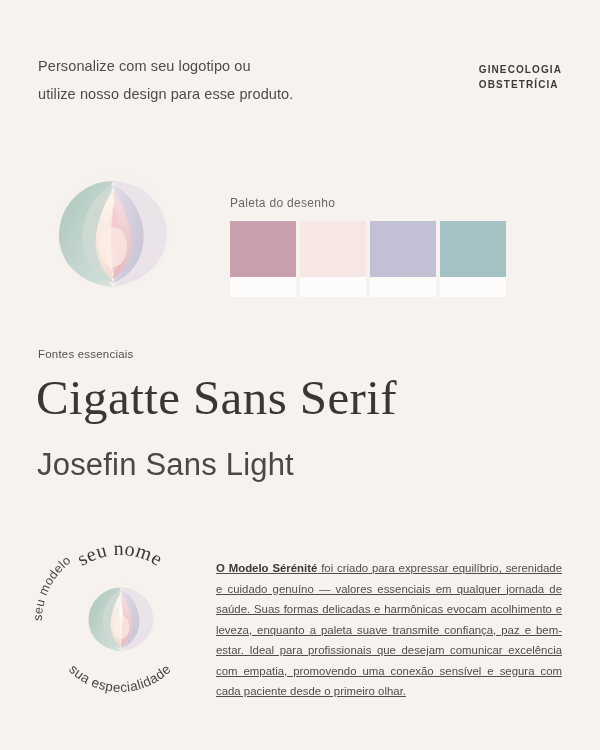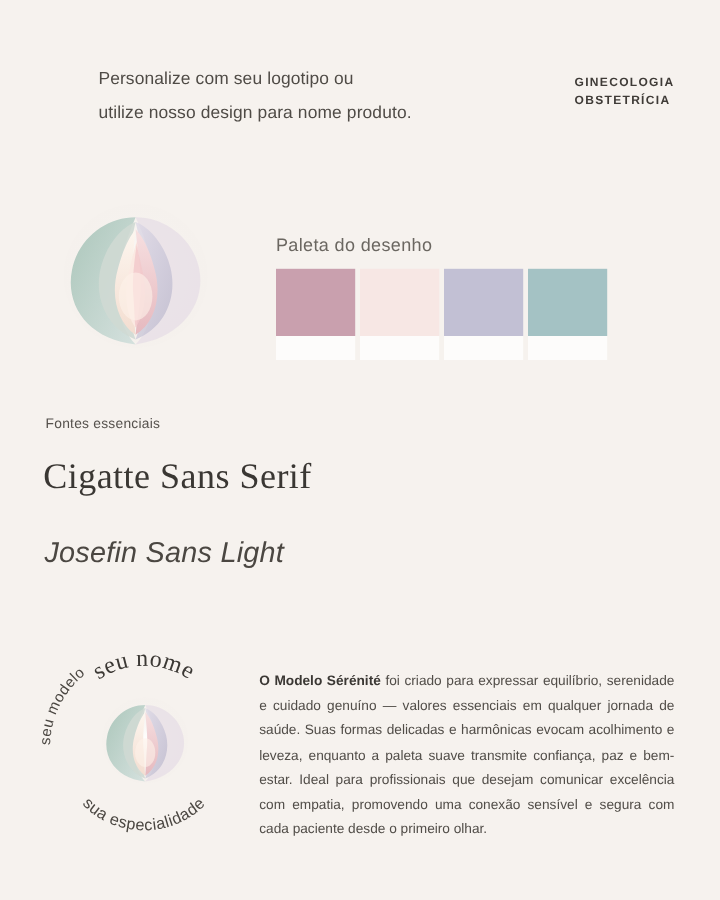--- a/index.html
+++ b/index.html
@@ -33,21 +33,21 @@
     align-items: flex-start;
   }
   .header-left {
     font-size: 14.5px;
     line-height: 28px;
     color: #4f4b46;
     font-weight: 300;
     letter-spacing: .1px;
     max-width: 330px;
   }
-  .header-left div { white-space: nowrap; margin-left: 44px; }
+  .header-left div { white-space: nowrap; }
   .header-right {
     font-size: 10px;
     letter-spacing: 1.1px;
     font-weight: 700;
     color: #3f3b37;
     line-height: 15px;
     padding-top: 10px;
   }
 
   
@@ -59,21 +59,21 @@
     height: 150px;
   }
 
   
   .palette-wrap {
     position: absolute;
     left: 230px;
     top: 196px;
   }
   .palette-label {
-    font-size: 15px;
+    font-size: 12px;
     color: #6b6761;
     letter-spacing: .3px;
     margin-bottom: 11px;
     font-weight: 400;
   }
   .swatches {
     display: flex;
     gap: 4px;
   }
   .swatch {
@@ -92,37 +92,36 @@
     top: 348px;
     font-size: 11.5px;
     color: #55514c;
     letter-spacing: .2px;
   }
   .font-display {
     position: absolute;
     left: 36px;
     top: 372px;
     font-family: "Liberation Serif", serif;
-    font-size: 30px;
+    font-size: 49px;
     font-weight: 300;
     color: #3a3733;
     letter-spacing: .4px;
     line-height: 52px;
     white-space: nowrap;
   }
   .font-secondary {
     position: absolute;
     left: 37px;
     top: 447px;
-    font-size: 24px;
+    font-size: 31px;
     font-weight: 300;
     color: #4b4742;
     letter-spacing: .2px;
     white-space: nowrap;
-    font-style: italic;
   }
 
   
   .badge {
     position: absolute;
     left: 30px;
     top: 528px;
     width: 180px;
     height: 180px;
   }
@@ -139,32 +138,33 @@
   .description {
     position: absolute;
     left: 216px;
     top: 558px;
     width: 346px;
     font-size: 11.4px;
     line-height: 20.5px;
     color: #514d48;
     text-align: justify;
     font-weight: 300;
+    text-decoration: underline;
   }
   .description b { font-weight: 700; color: #3b3834; }
 </style>
 </head>
 <body style="background: rgb(246, 242, 238);">
 
 <div class="page">
 
   <div class="header">
     <div class="header-left">
       <div>Personalize com seu logotipo ou</div>
-      <div>utilize nosso design para nome produto.</div>
+      <div>utilize nosso design para esse produto.</div>
     </div>
     <div class="header-right">
       <div>GINECOLOGIA</div>
       <div>OBSTETRÍCIA</div>
     </div>
   </div>
 
   <div class="logo-main">
     <svg viewBox="0 0 150 150" width="150" height="150" aria-hidden="true">
       <defs>

